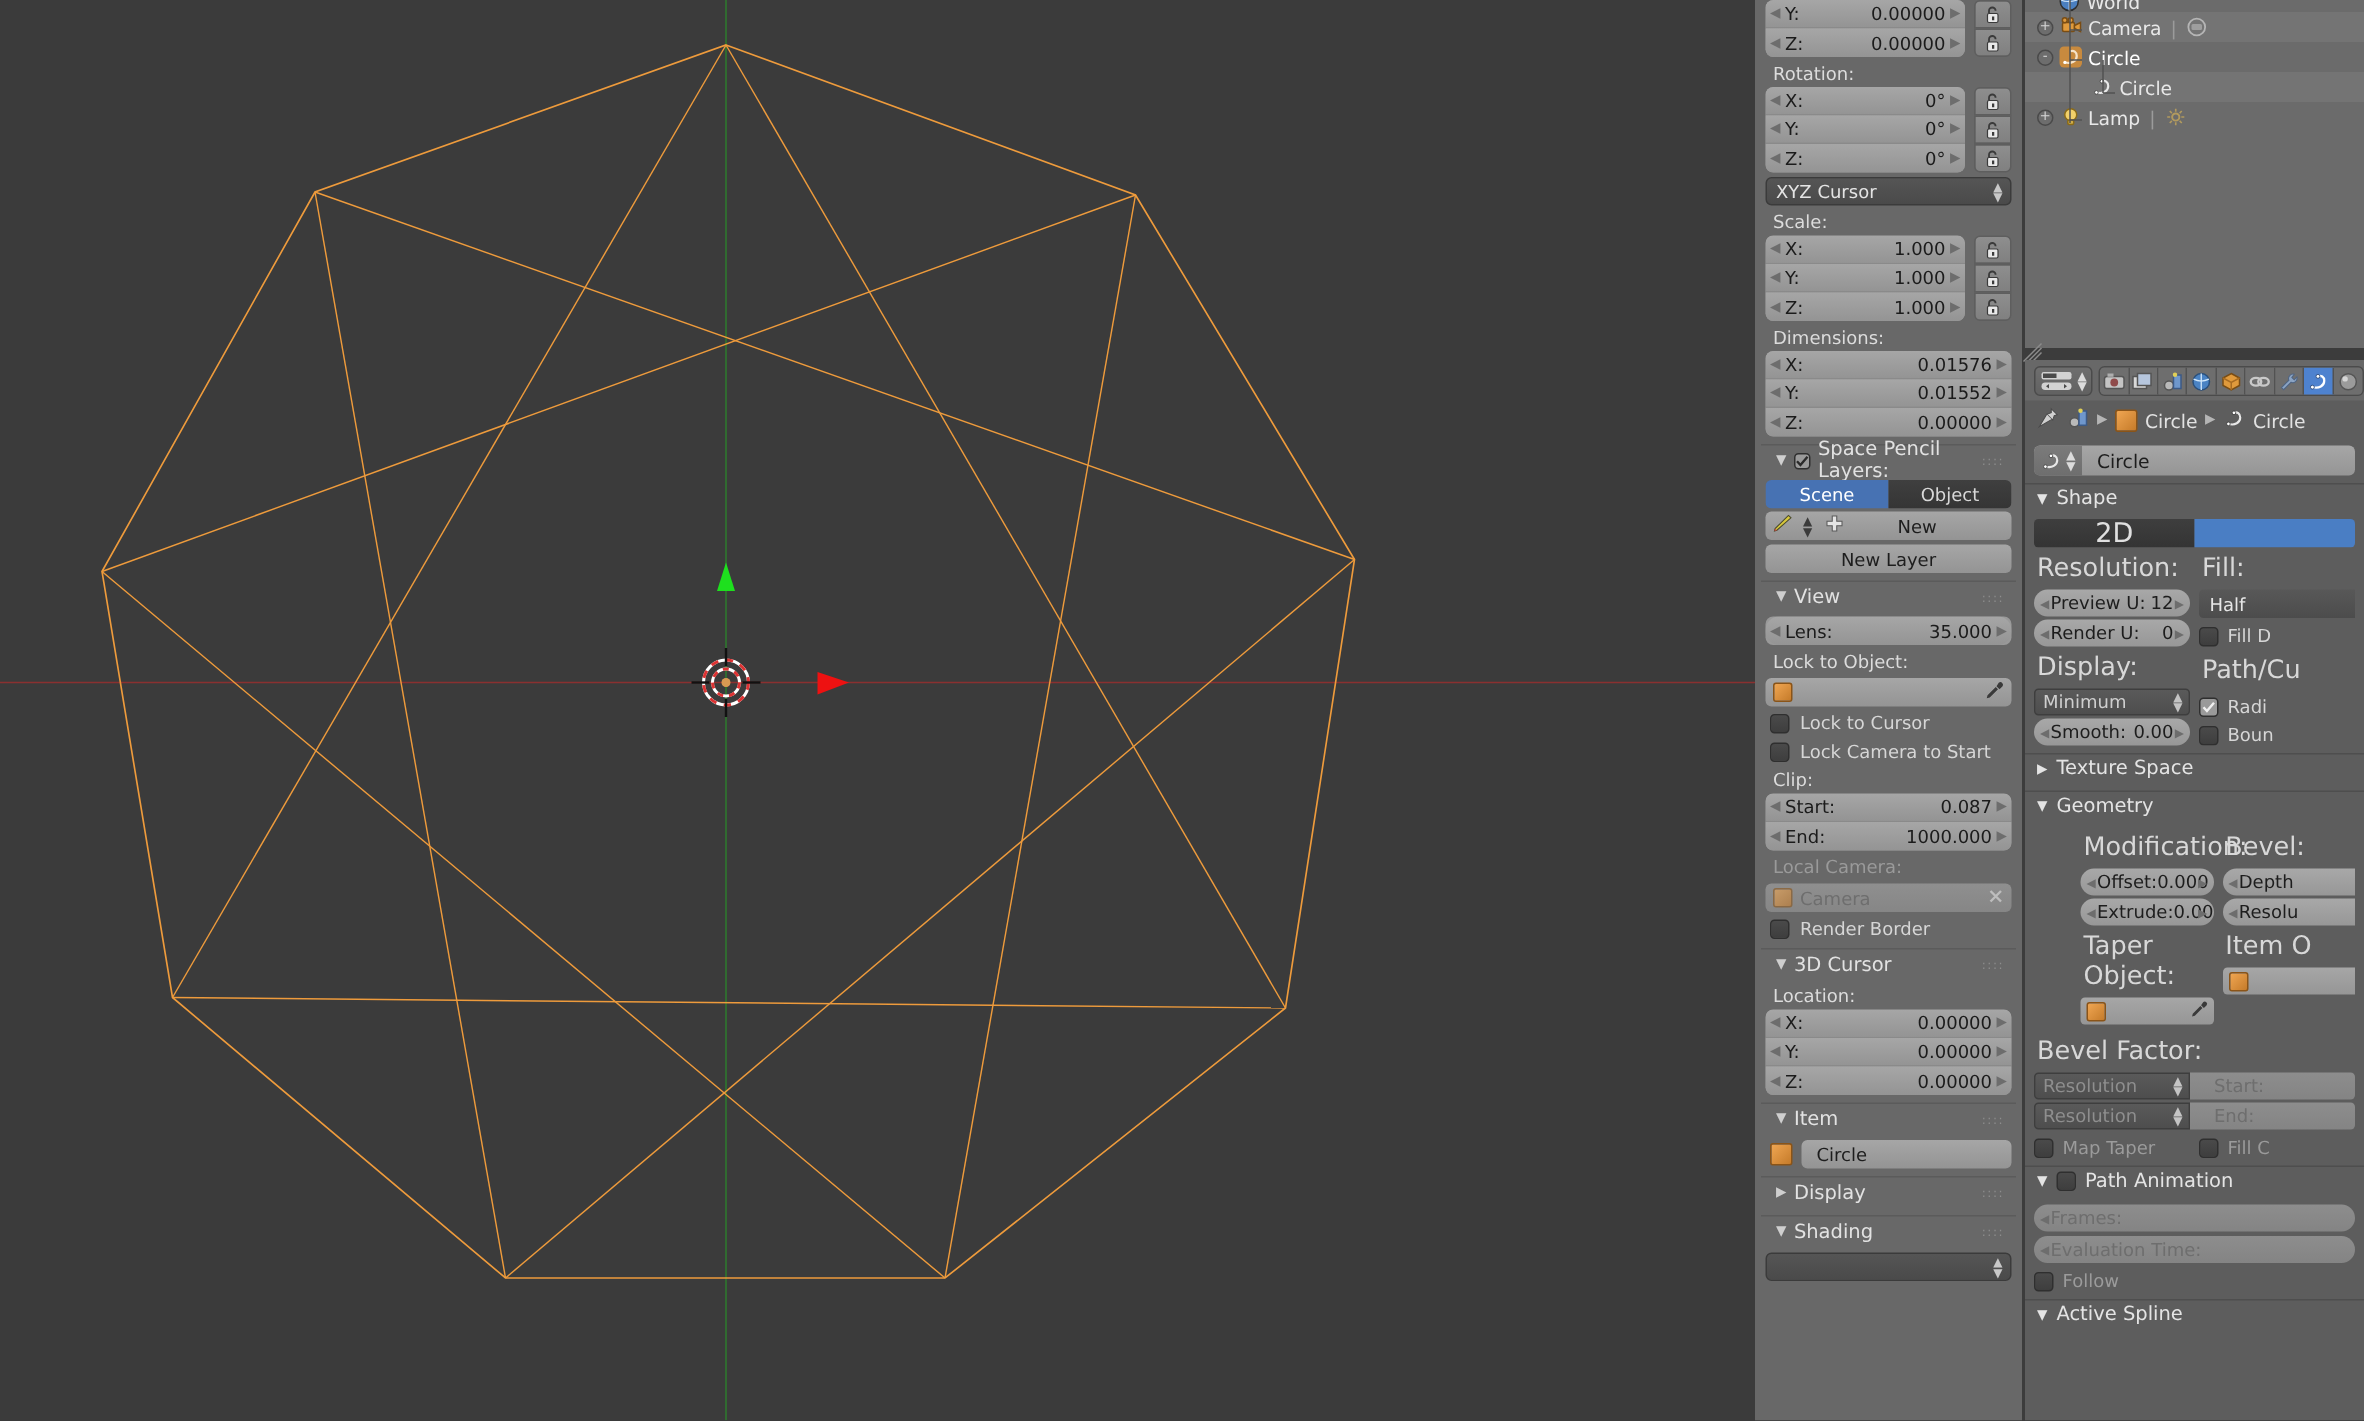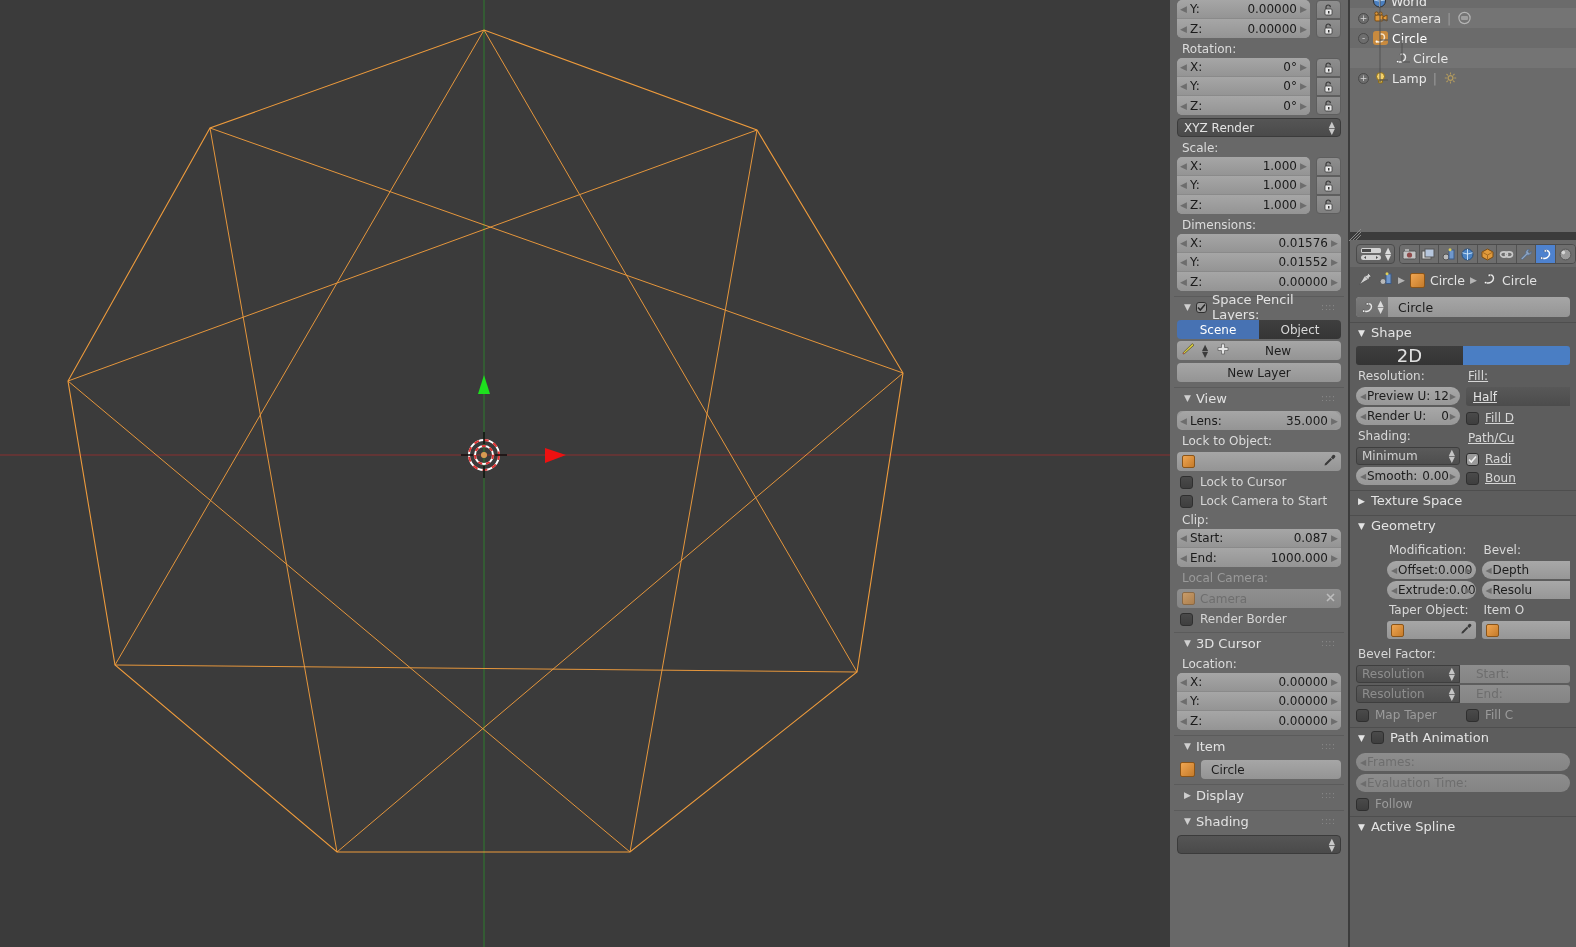--- a/index.html
+++ b/index.html
@@ -141,21 +141,21 @@
     background:linear-gradient(#a6a6a6,#959595);
     display:flex; align-items:center; font-size:12.5px; color:#1d1d1d;
   }
   .namefield .pre { width:32px; height:20px; background:linear-gradient(#7b7b7b,#6e6e6e);
      border-radius:4px 0 0 4px; display:flex; align-items:center; justify-content:center; gap:2px;}
   .phdr { height:20px; display:flex; align-items:center; gap:6px; padding:0 8px;
           font-size:13px; color:#e4e4e4; border-top:1px solid #4e4e4e; margin-top:5px; }
   .phdr .tri { font-size:9px; }
   .pcols { display:flex; gap:6px; padding:0 6px; }
   .pcol { flex:1; min-width:0; }
-  .smalllbl { font-size:12px; color:#d8d8d8; padding:4px 0 2px 2px; }
+  .smalllbl { font-size:17px; color:#d8d8d8; padding:4px 0 2px 2px; }
   .pnum {
     height:18px; border-radius:9px; margin-top:2px;
     background:linear-gradient(#a8a8a8,#979797);
     display:flex; align-items:center; position:relative;
     font-size:12px; color:#1d1d1d; padding:0 4px; overflow:hidden;
   }
   .pnum .lbl { margin-left:7px; white-space:nowrap; }
   .pnum .val { margin-left:auto; margin-right:7px; }
   .pnum .ar { position:absolute; font-size:8px; color:#6d6d6d; }
   .pnum .ar.l { left:4px; } .pnum .ar.r { right:4px; }
@@ -312,21 +312,21 @@
             <svg width="11" height="12" viewBox="0 0 11 12">
                 <path d="M3 5V3.2A2.2 2.2 0 0 1 7.4 3.2" fill="none" stroke="#3a3a3a" stroke-width="1.2"></path>
                 <rect x="2" y="5" width="7" height="6" rx="1" fill="#e9e9e9" stroke="#3a3a3a" stroke-width=".8"></rect>
                 <rect x="5" y="7" width="1.5" height="2.5" fill="#3a3a3a"></rect>
               </svg>
           </div>
         </div>
       </div>
 
       <div class="dropdown">
-        <span>XYZ Render</span>
+        <span>XYZ Cursor</span>
         <span class="spin">▲<br>▼</span>
       </div>
 
       <div class="sectlabel">Scale:</div>
       <div style="position:relative;">
         <div class="grp grp-r" style="margin-right:34px;">
           <div class="numrow">
             <span class="ar l">◀</span>
             <span class="lbl">X:</span>
             <span class="val">1.000</span>
@@ -754,34 +754,34 @@
           <span class="lbl">Preview U:</span>
           <span class="val">12</span>
           <span class="ar r">▶</span>
         </div>
         <div class="pnum">
           <span class="ar l">◀</span>
           <span class="lbl">Render U:</span>
           <span class="val">0</span>
           <span class="ar r">▶</span>
         </div>
-        <div class="smalllbl">Shading:</div>
+        <div class="smalllbl">Display:</div>
         <div class="pdrop">
           <span>Minimum</span>
           <span class="spin">▲<br>▼</span>
         </div>
         <div class="pnum">
           <span class="ar l">◀</span>
           <span class="lbl">Smooth:</span>
           <span class="val">0.00</span>
           <span class="ar r">▶</span>
         </div>
       </div>
 
-      <div class="pcol" style="overflow:hidden;text-decoration:underline;">
+      <div class="pcol" style="overflow:hidden;">
         <div class="smalllbl">Fill:</div>
         <div class="pbtn" style="width:130px;">Half</div>
         <div class="pchk">
           <span class="chkbox"></span>
           <span>Fill D</span>
         </div>
         <div class="smalllbl" style="padding-top:6px;">Path/Cu</div>
         <div class="pchk">
           <span class="chkbox on" style="display:flex;align-items:center;justify-content:center;">
             <svg width="9" height="9" viewBox="0 0 9 9">

